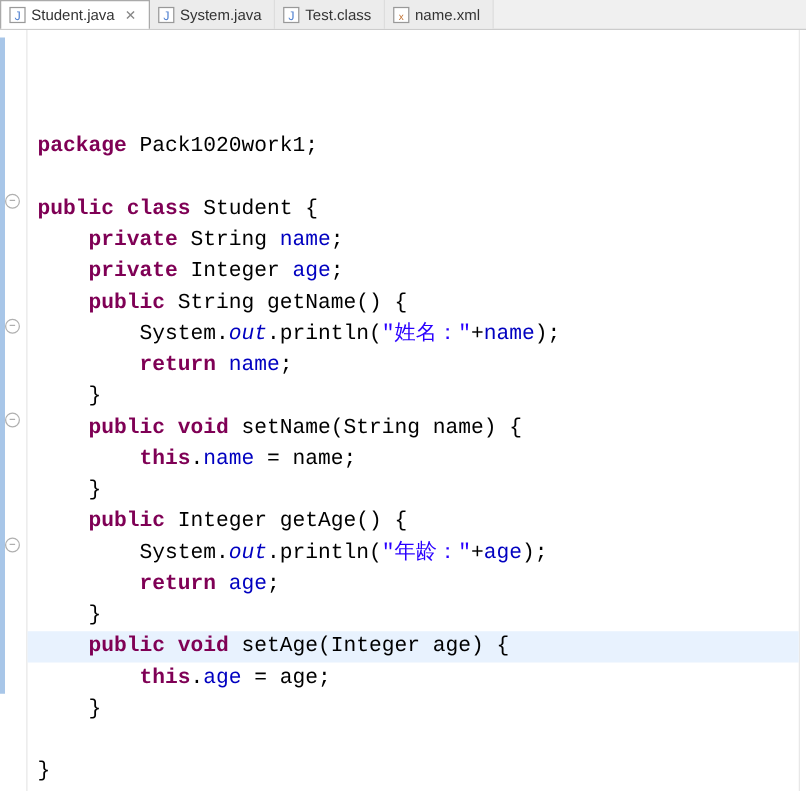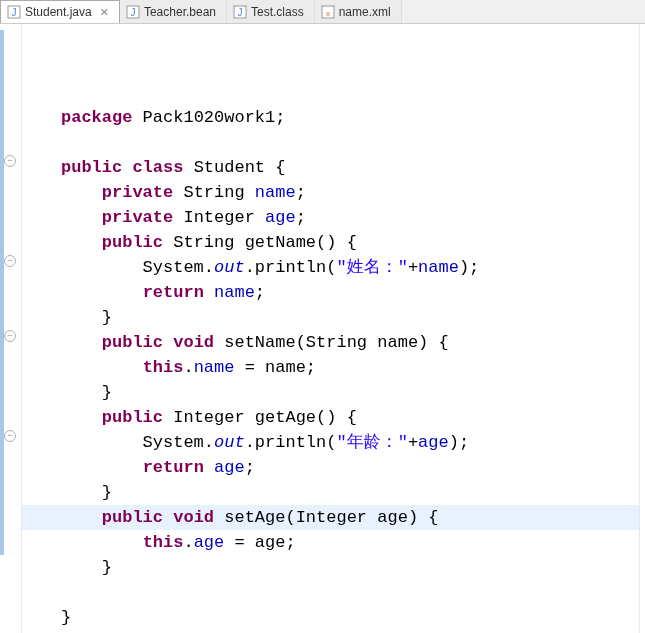--- a/index.html
+++ b/index.html
@@ -95,21 +95,20 @@
     position: absolute;
     left: 0;
     right: 0;
     height: 25px;
     background: #e8f2fe;
     z-index: 0;
   }
   .code-content {
     position: relative;
     z-index: 1;
-    margin-left: 31px;
   }
   .gutter-highlight {
     position: absolute;
     left: 0;
     width: 4px;
     background: #a8c6e8;
   }
 </style>
 </head>
 <body>
@@ -125,21 +124,21 @@
     <span>Student.java</span>
     <span class="close-icon">✕</span>
   </div>
   <div class="tab">
     <span class="tab-icon">
       <svg width="14" height="14" viewBox="0 0 14 14">
           <rect x="1" y="1" width="12" height="12" fill="#fff" stroke="#999"></rect>
           <text x="7" y="11" font-size="10" text-anchor="middle" fill="#5080d0" font-family="Arial">J</text>
         </svg>
     </span>
-    <span>Teacher.bean</span>
+    <span>System.java</span>
   </div>
   <div class="tab">
     <span class="tab-icon">
       <svg width="14" height="14" viewBox="0 0 14 14">
           <rect x="1" y="1" width="12" height="12" fill="#fff" stroke="#999"></rect>
           <text x="7" y="11" font-size="10" text-anchor="middle" fill="#5080d0" font-family="Arial">J</text>
         </svg>
     </span>
     <span>Test.class</span>
   </div>

